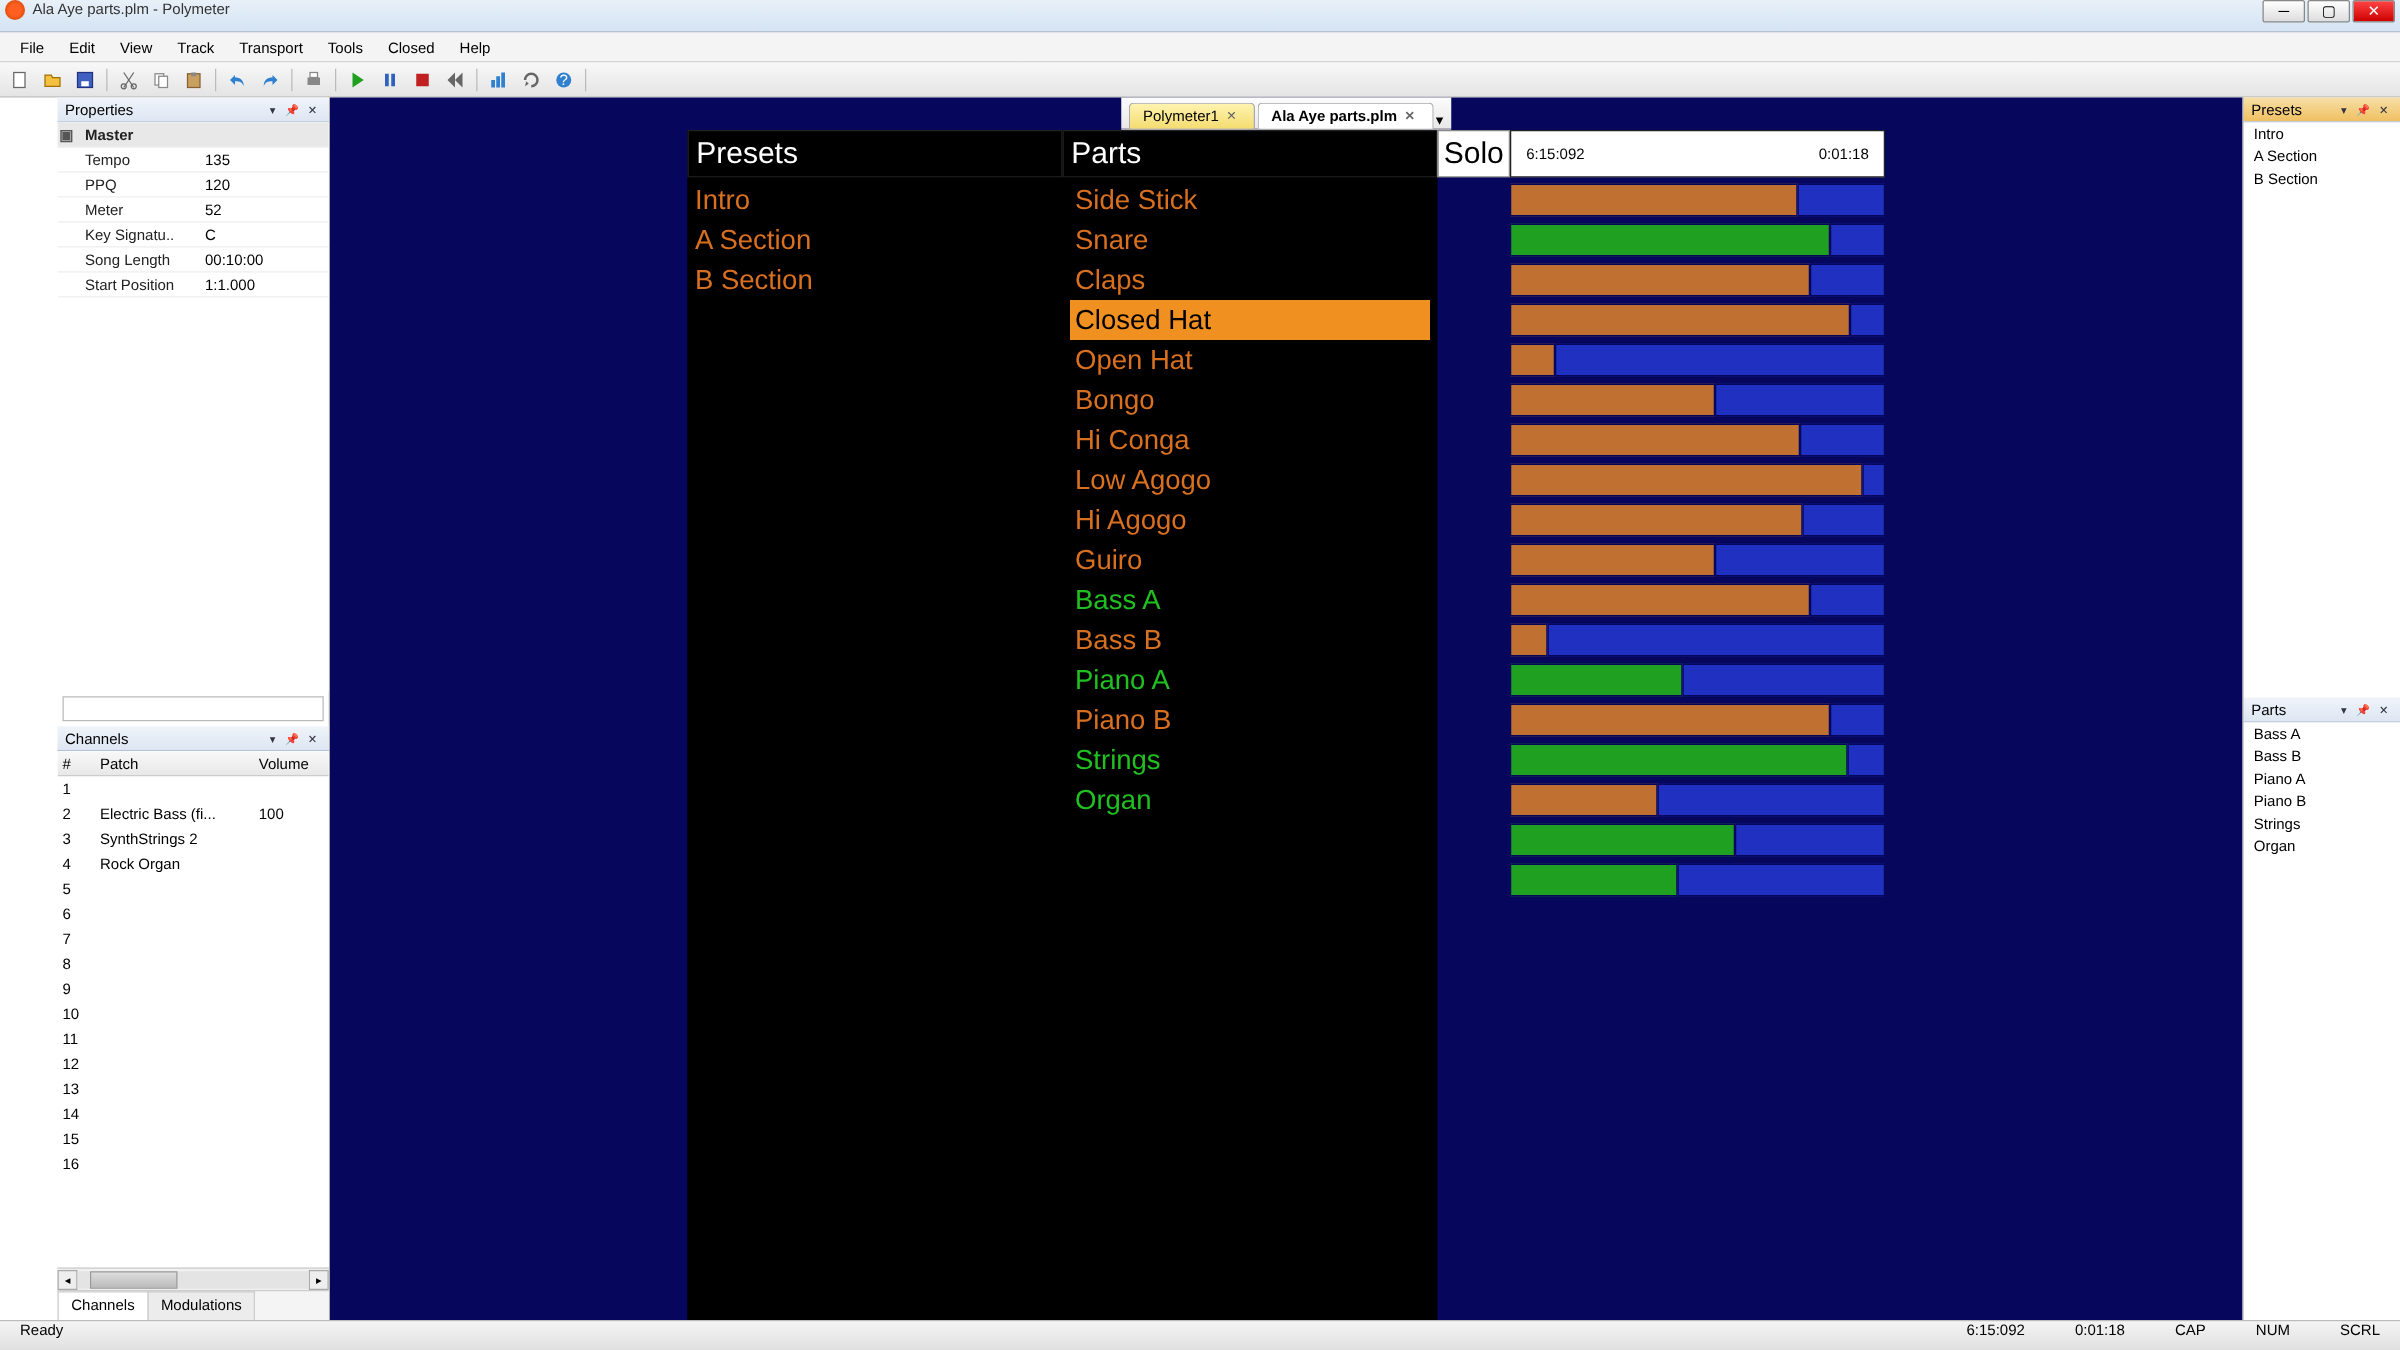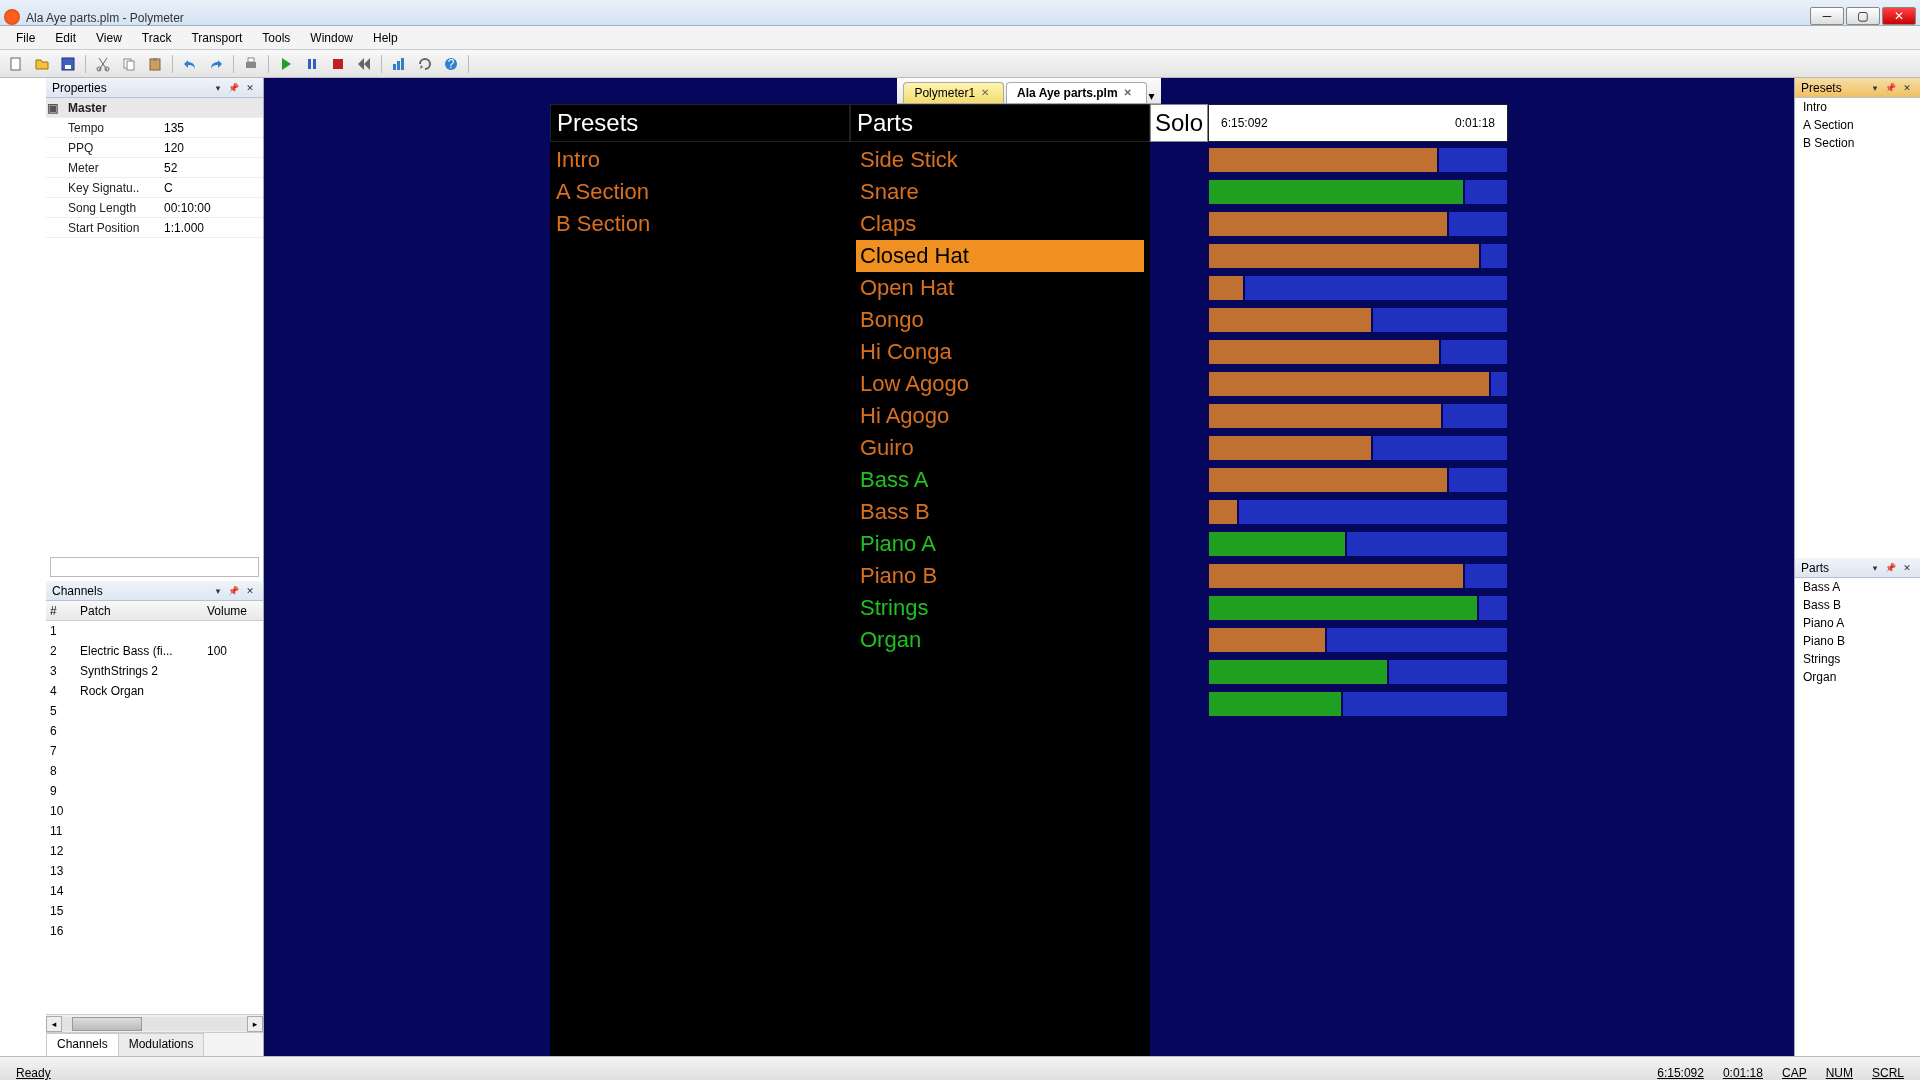--- a/index.html
+++ b/index.html
@@ -1,19 +1,19 @@
 <!DOCTYPE html>
 <html><head>
 <meta charset="utf-8">
 <style>
 * { margin: 0; padding: 0; box-sizing: border-box; font-family: "Segoe UI", Tahoma, sans-serif; font-size: 12px; }
 body { width: 1920px; height: 1080px; background: #fff; overflow: hidden; display: flex; flex-direction: column; }
 
 
-.titlebar { height: 26px; background: linear-gradient(#e8f0f8,#d4e4f4); display: flex; align-items: flex-end; padding: 0 4px; border-bottom: 1px solid #a0b0c0; }
+.titlebar { height: 26px; background: linear-gradient(#e8f0f8,#d4e4f4); display: flex; align-items: flex-start; padding: 0 4px; border-bottom: 1px solid #a0b0c0; }
 .titlebar .icon { width: 16px; height: 16px; background: radial-gradient(circle,#ff6020 40%,#c04000 100%); border-radius: 50%; margin-right: 6px; }
 .titlebar .title { flex: 1; color: #333; }
 .titlebar .btns { display: flex; gap: 2px; }
 .titlebar .btn { width: 34px; height: 18px; border: 1px solid #888; border-radius: 2px; display: flex; align-items: center; justify-content: center; background: linear-gradient(#fff,#ddd); cursor: pointer; }
 .titlebar .btn.close { background: linear-gradient(#f44,#c00); color: #fff; }
 
 
 .menubar { height: 24px; background: #f4f4f4; display: flex; align-items: center; padding: 0 6px; border-bottom: 1px solid #ccc; }
 .menubar .mi { padding: 2px 10px; cursor: pointer; }
 
@@ -87,21 +87,21 @@
 .bar { height: 26px; border: 1px solid #06065c; }
 .bar.o { background: #c07030; }
 .bar.g { background: #20a020; }
 .bar.b { background: #2030c0; }
 
 
 .rlist { flex: 1; background: #fff; overflow: auto; }
 .rlist .ri { padding: 2px 8px; cursor: pointer; }
 
 
-.statusbar { height: 24px; background: linear-gradient(#f4f4f4,#e0e0e0); border-top: 1px solid #bbb; display: flex; align-items: flex-end; padding: 0 8px; gap: 3px; text-decoration: underline; }
+.statusbar { height: 24px; background: linear-gradient(#f4f4f4,#e0e0e0); border-top: 1px solid #bbb; display: flex; align-items: flex-start; padding: 0 8px; gap: 24px; }
 .statusbar .spacer { flex: 1; }
 .statusbar .cell { padding: 0 8px; }
 </style>
 </head>
 <body>
 
 <div class="titlebar">
   <div class="icon"></div>
   <div class="title">Ala Aye parts.plm - Polymeter</div>
   <div class="btns">
@@ -111,21 +111,21 @@
   </div>
 </div>
 
 <div class="menubar" id="menubar">
     <div class="mi">File</div>
     <div class="mi">Edit</div>
     <div class="mi">View</div>
     <div class="mi">Track</div>
     <div class="mi">Transport</div>
     <div class="mi">Tools</div>
-    <div class="mi">Window</div>
+    <div class="mi">Closed</div>
     <div class="mi">Help</div>
   </div>
 
 <div class="toolbar" id="toolbar">
     <div class="tb">
       <svg viewBox="0 0 16 16">
         <rect x="3" y="2" width="9" height="12" fill="#fff" stroke="#666"></rect>
       </svg>
     </div>
     <div class="tb">

